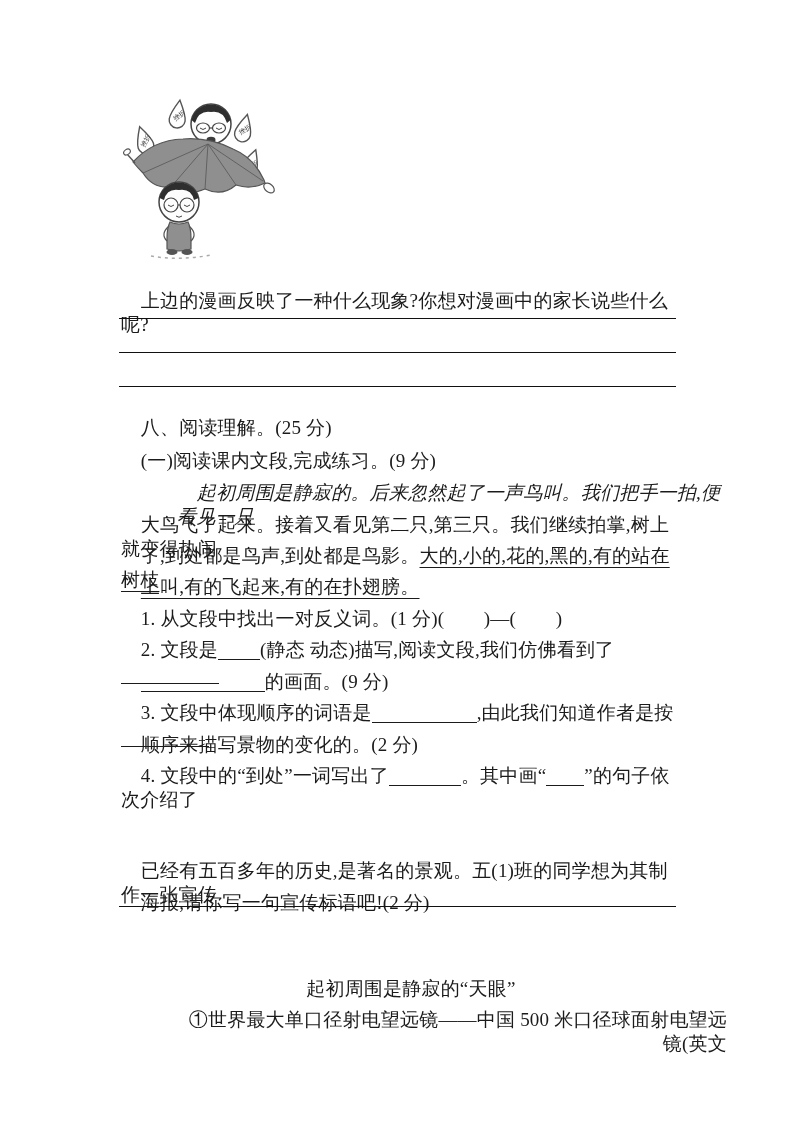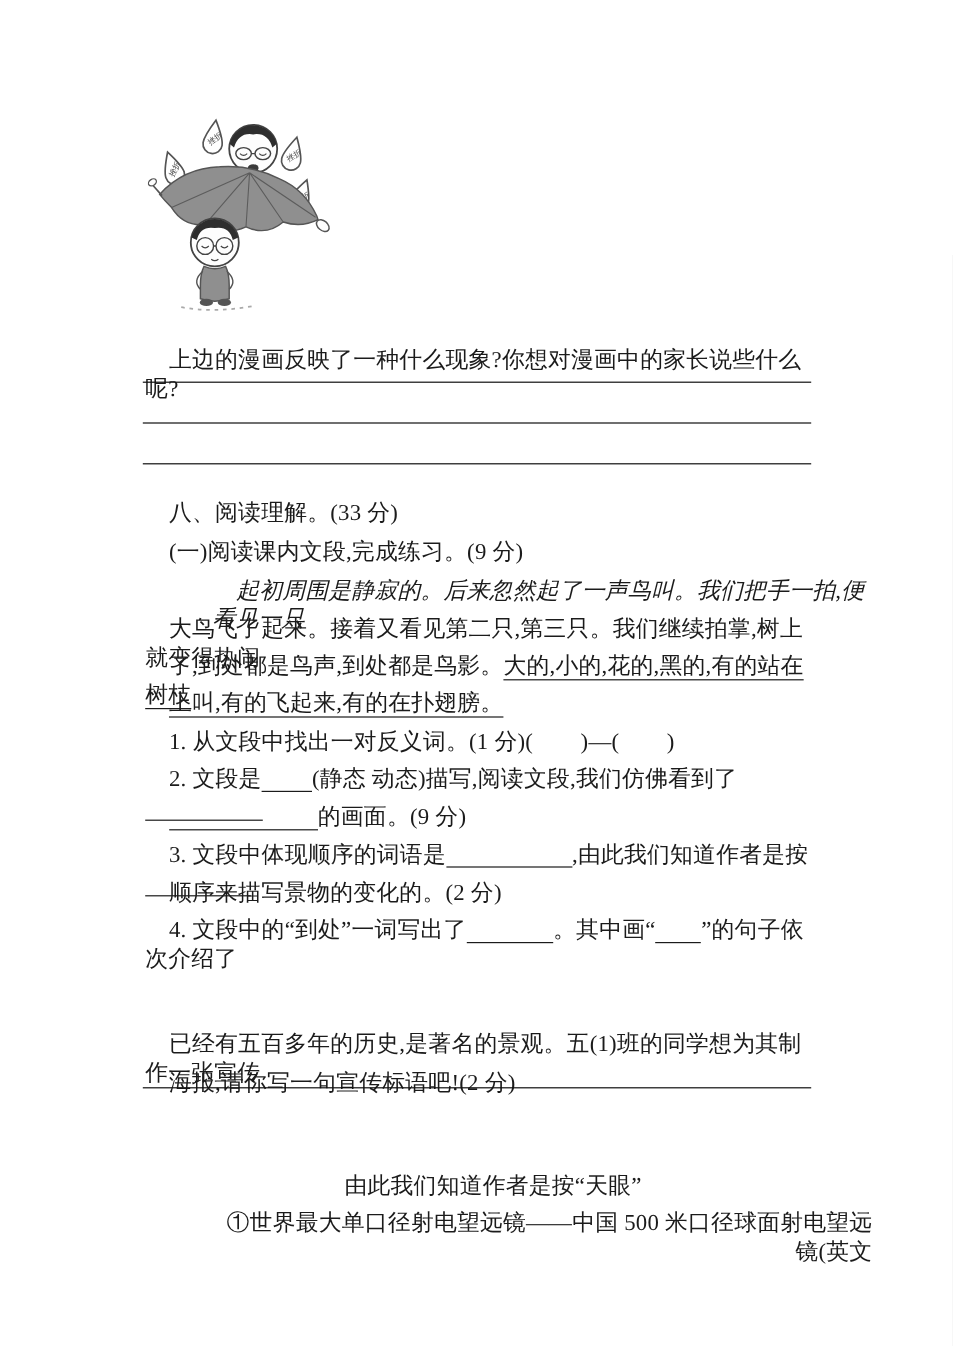--- a/index.html
+++ b/index.html
@@ -106,21 +106,21 @@
 
   <div class="line" style="top:265px">
     <span>上边的漫画反映了一种什么现象?你想对漫画中的家长说些什么呢?</span>
   </div>
 
   <div class="wline" style="top:296px"></div>
   <div class="wline" style="top:330px"></div>
   <div class="wline" style="top:364px"></div>
 
   <div class="line" style="top:392px">
-    <span>八、阅读理解。(33 分)</span>
+    <span>八、阅读理解。(25 分)</span>
   </div>
 
   <div class="line" style="top:425px">
     <span>(一)阅读课内文段,完成练习。(9 分)</span>
   </div>
 
   <div class="line indent" style="top:457px">
     <span>起初周围是静寂的。后来忽然起了一声鸟叫。我们把手一拍,便看见一只</span>
   </div>
   <div class="line" style="top:489px">
@@ -159,20 +159,20 @@
     <span>已经有五百多年的历史,是著名的景观。五(1)班的同学想为其制作一张宣传</span>
   </div>
   <div class="line" style="top:867px">
     <span>海报,请你写一句宣传标语吧!(2 分)</span>
   </div>
 
   <div class="wline" style="top:884px"></div>
 
 
   <div class="line center" style="top:953px">
-    <span>由此我们知道作者是按“天眼”</span>
+    <span>起初周围是静寂的“天眼”</span>
   </div>
 
   <div class="line indent-sm" style="top:984px">
     <span>①世界最大单口径射电望远镜——中国 500 米口径球面射电望远镜(英文</span>
   </div>
 
 </div>
 
 </body></html>

